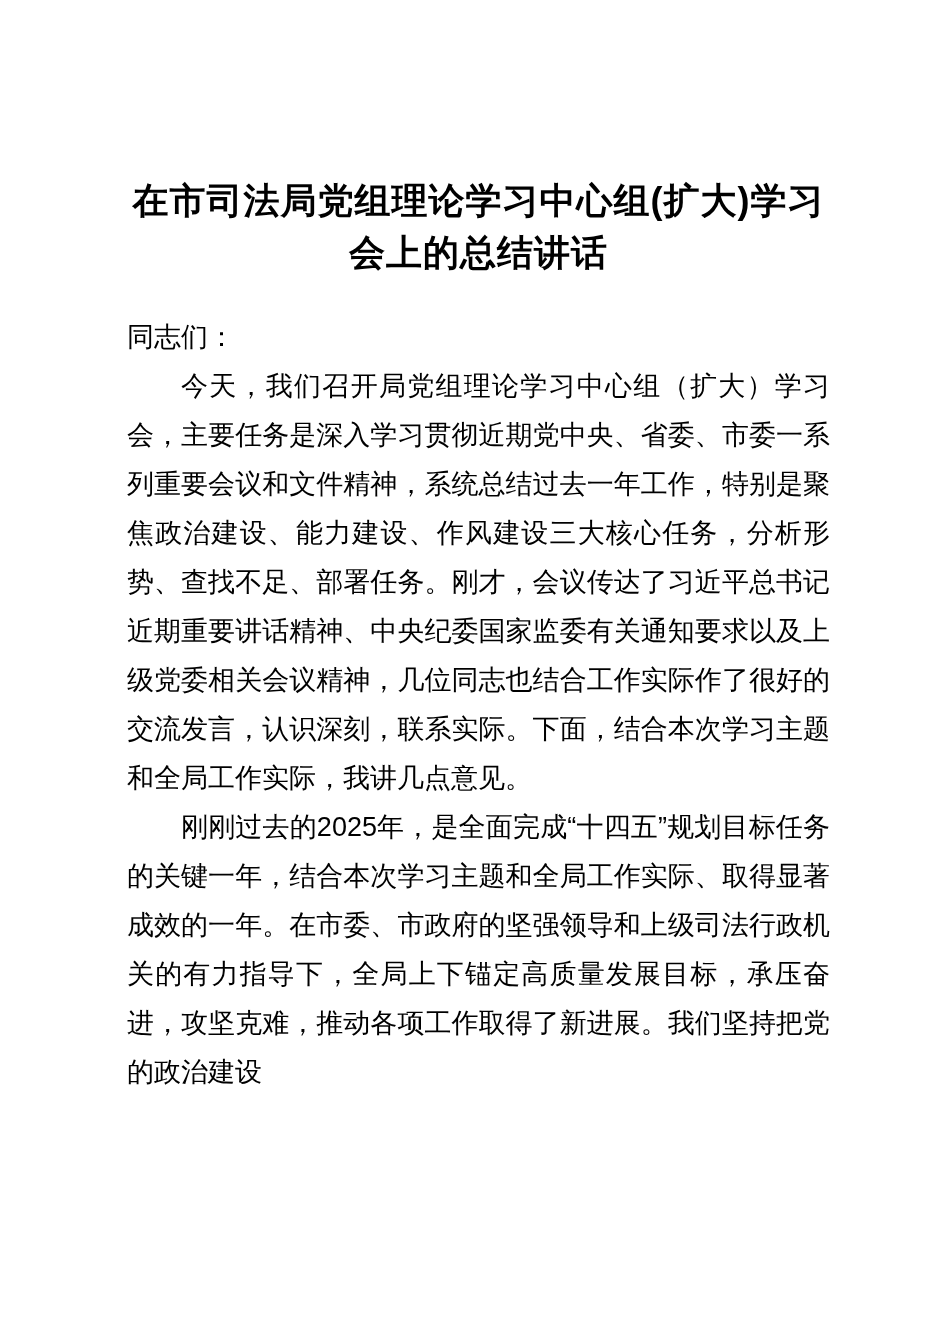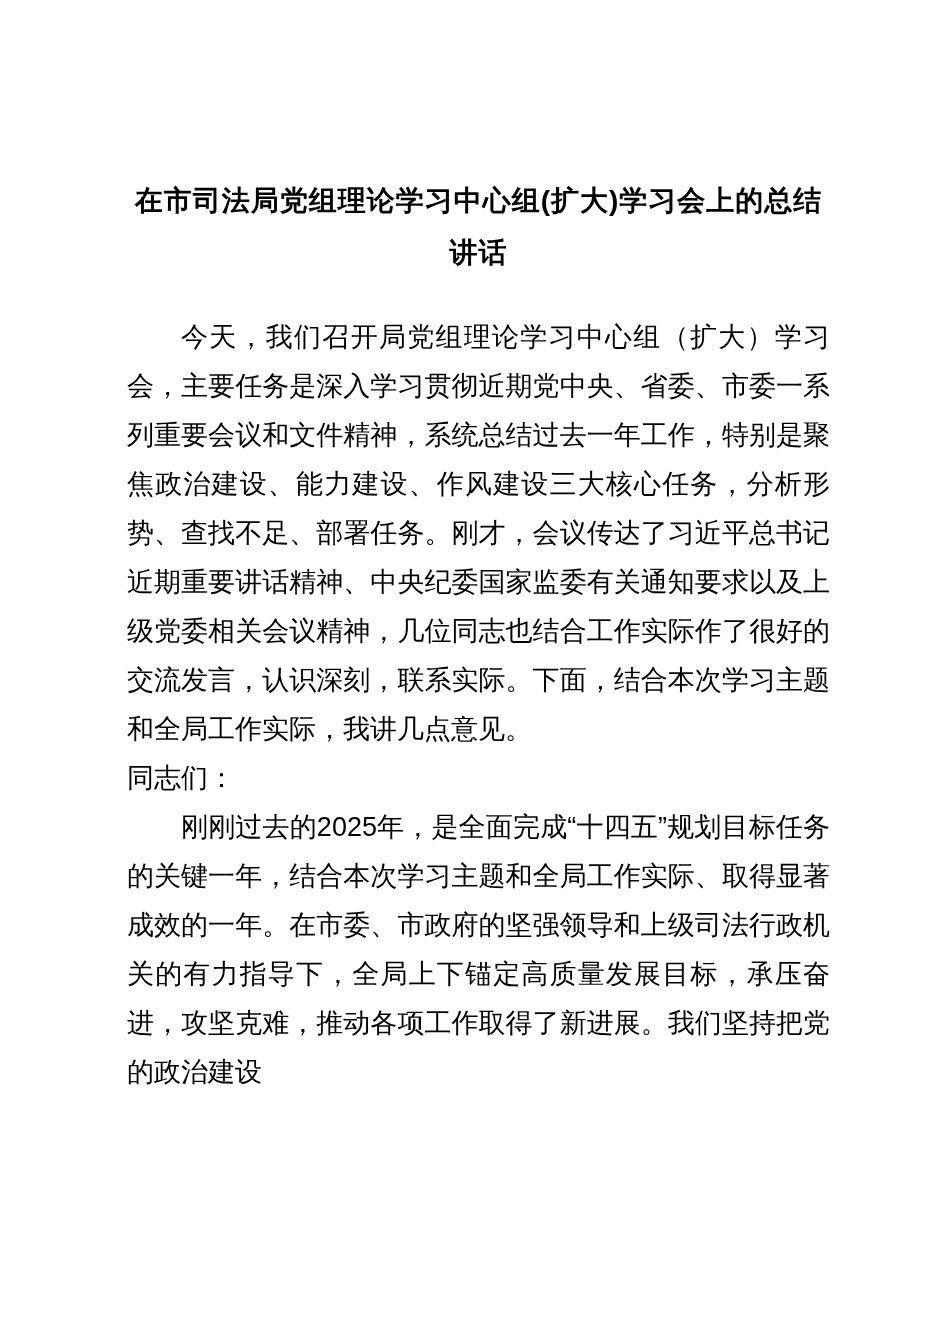--- a/index.html
+++ b/index.html
@@ -16,21 +16,21 @@
     font-family: "Liberation Sans", "DejaVu Sans", sans-serif;
     overflow: hidden;
     box-sizing: border-box;
   }
   .content {
     box-sizing: border-box;
     padding: 175px 120px 0 127px; 
   }
   .doc-title {
     margin: 0 0 34px 0;
-    font-size: 28px;
+    font-size: 36px;
     font-weight: 700;
     line-height: 52px;
     text-align: center;
     letter-spacing: 1px;
   }
   .para {
     margin: 0;
     font-size: 27px;
     line-height: 49px;
     text-align: justify;
@@ -46,21 +46,21 @@
   }
 </style>
 </head>
 <body>
 
 <div class="page">
   <div class="content">
 
     <h1 class="doc-title">在市司法局党组理论学习中心组(扩大)学习会上的总结讲话</h1>
 
+    <p class="para salutation">同志们：</p>
+
     <p class="para">今天，我们召开局党组理论学习中心组（扩大）学习会，主要任务是深入学习贯彻近期党中央、省委、市委一系列重要会议和文件精神，系统总结过去一年工作，特别是聚焦政治建设、能力建设、作风建设三大核心任务，分析形势、查找不足、部署任务。刚才，会议传达了习近平总书记近期重要讲话精神、中央纪委国家监委有关通知要求以及上级党委相关会议精神，几位同志也结合工作实际作了很好的交流发言，认识深刻，联系实际。下面，结合本次学习主题和全局工作实际，我讲几点意见。</p>
-
-    <p class="para salutation">同志们：</p>
 
 
     <p class="para">刚刚过去的2025年，是全面完成“十四五”规划目标任务的关键一年，结合本次学习主题和全局工作实际、取得显著成效的一年。在市委、市政府的坚强领导和上级司法行政机关的有力指导下，全局上下锚定高质量发展目标，承压奋进，攻坚克难，推动各项工作取得了新进展。我们坚持把党的政治建设</p>
 
   </div>
 </div>
 
 </body></html>

